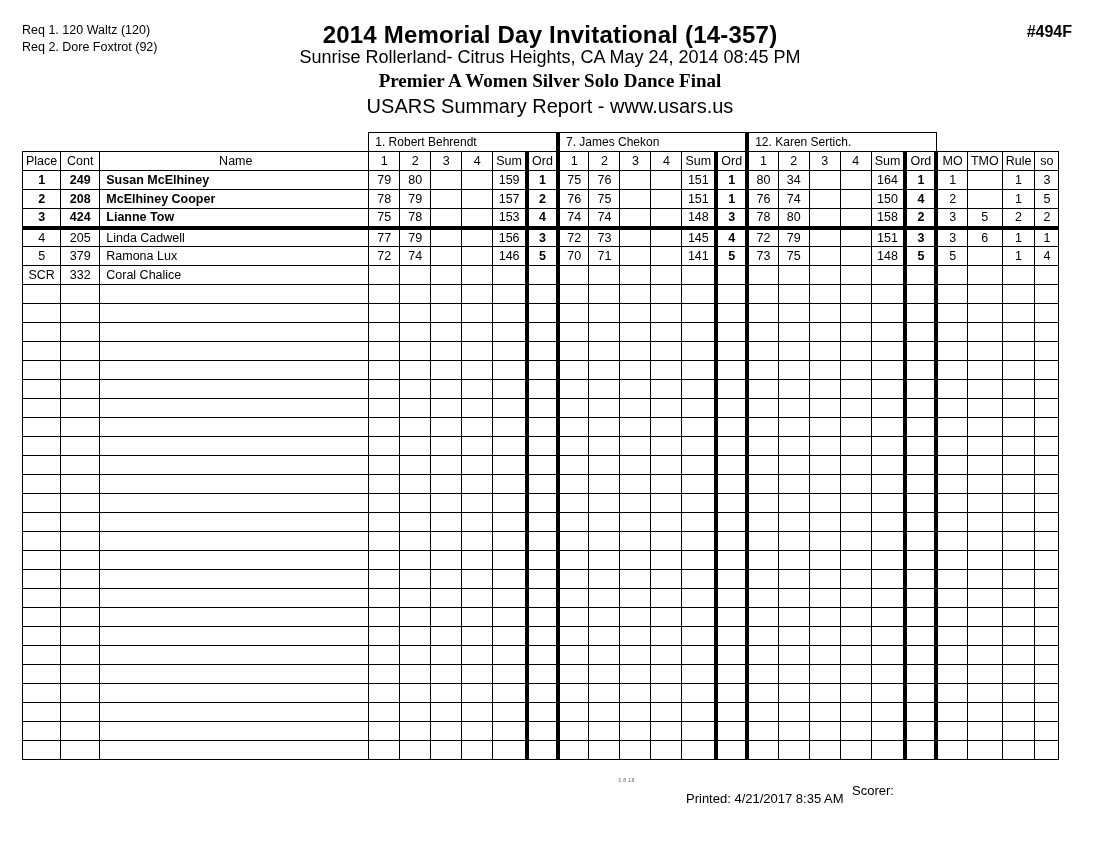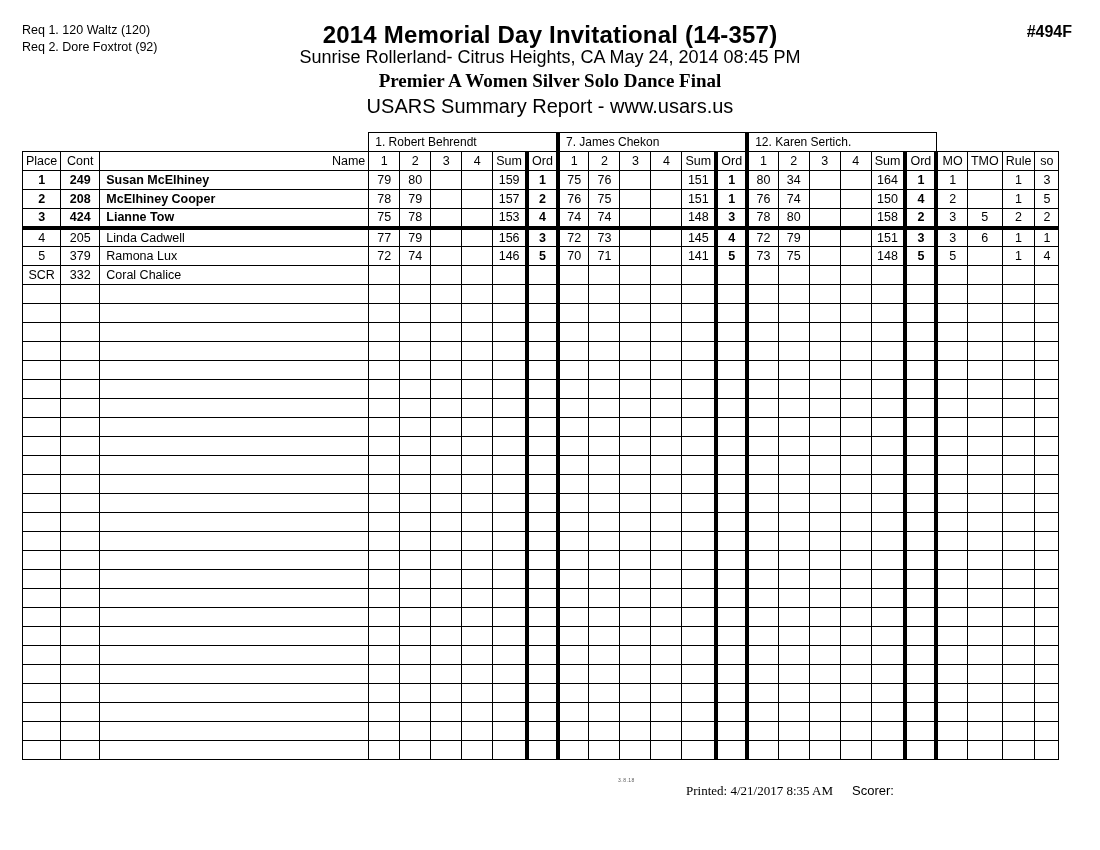--- a/index.html
+++ b/index.html
@@ -91,21 +91,21 @@
   .jg-label {
     font-size: 12px;
     text-align: left;
     padding-left: 6px !important;
   }
   
   .hdr td {
     height: 21px;
     text-align: center;
   }
-  .hdr td.left-al { text-align: right; }
+  .hdr td.left-al { text-align: center; }
 
   
   .tl { border-left: 4px solid #000 !important; }
   .tr { border-right: 4px solid #000 !important; }
   
   .medal-cut td { border-bottom: 4px solid #000 !important; }
 
   .c { text-align: center; }
   .l { text-align: left; }
   .b { font-weight: bold; }
@@ -124,23 +124,22 @@
     position: absolute;
     left: 596px;
     top: -6px;
     font-size: 5px;
     color: #5a5a5a;
     letter-spacing: 0.5px;
   }
   #footer .printed {
     position: absolute;
     left: 664px;
-    top: 0;
+    top: 8px;
     white-space: nowrap;
-    font-family: Liberation Serif, serif;
   }
   #footer .scorer {
     position: absolute;
     left: 830px;
     top: 0;
     white-space: nowrap;
   }
 </style>
 </head>
 <body>

